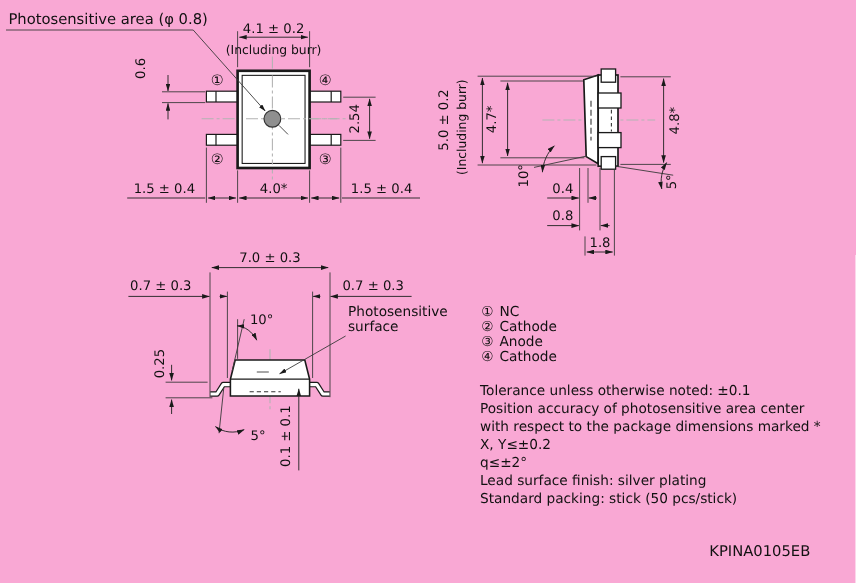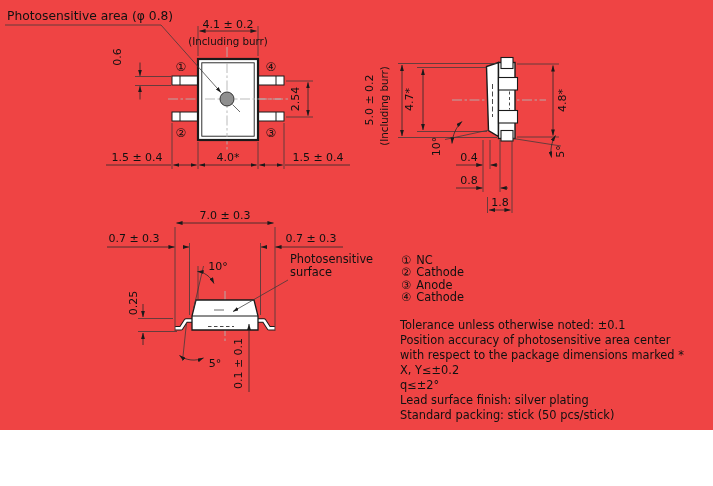--- a/index.html
+++ b/index.html
@@ -1,16 +1,16 @@
 <!DOCTYPE html>
 <html><head>
 <meta charset="utf-8">
 <style>
   html,body{margin:0;padding:0;background:#fff;}
-  .stage{position:relative;width:713px;height:430px;background:#ef4444;overflow:hidden;
+  .stage{position:relative;width:713px;height:486px;background:#f9a8d4;overflow:hidden;
          font-family:"DejaVu Sans","Liberation Sans",sans-serif;}
   svg{display:block;}
   text{fill:#111;font-family:"DejaVu Sans","Liberation Sans",sans-serif;}
   .t11{font-size:11px;}
   .t10{font-size:10.3px;}
   .t115{font-size:11.4px;}
   .t12{font-size:12.3px;}
   .pin{font-size:12px;}
   .ln{stroke:#1a1a1a;fill:none;}
   .body{stroke:#1a1a1a;fill:#ffffff;}

